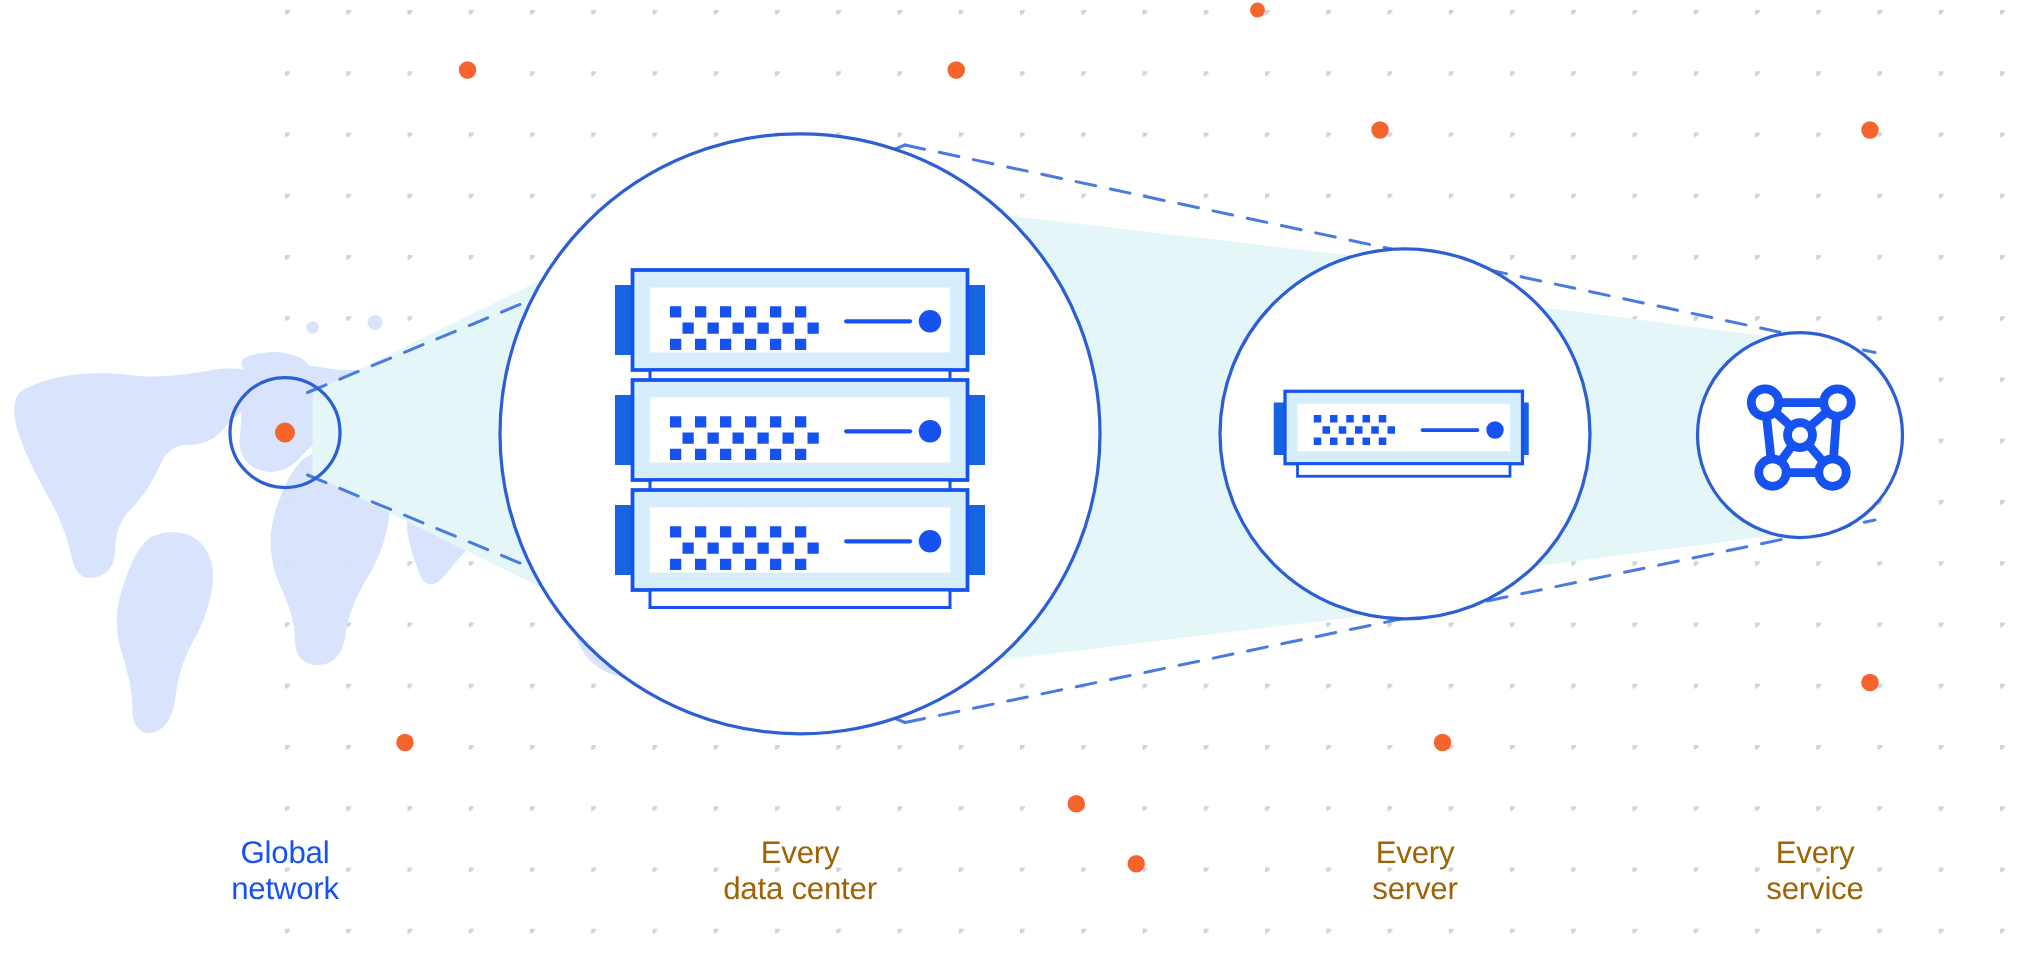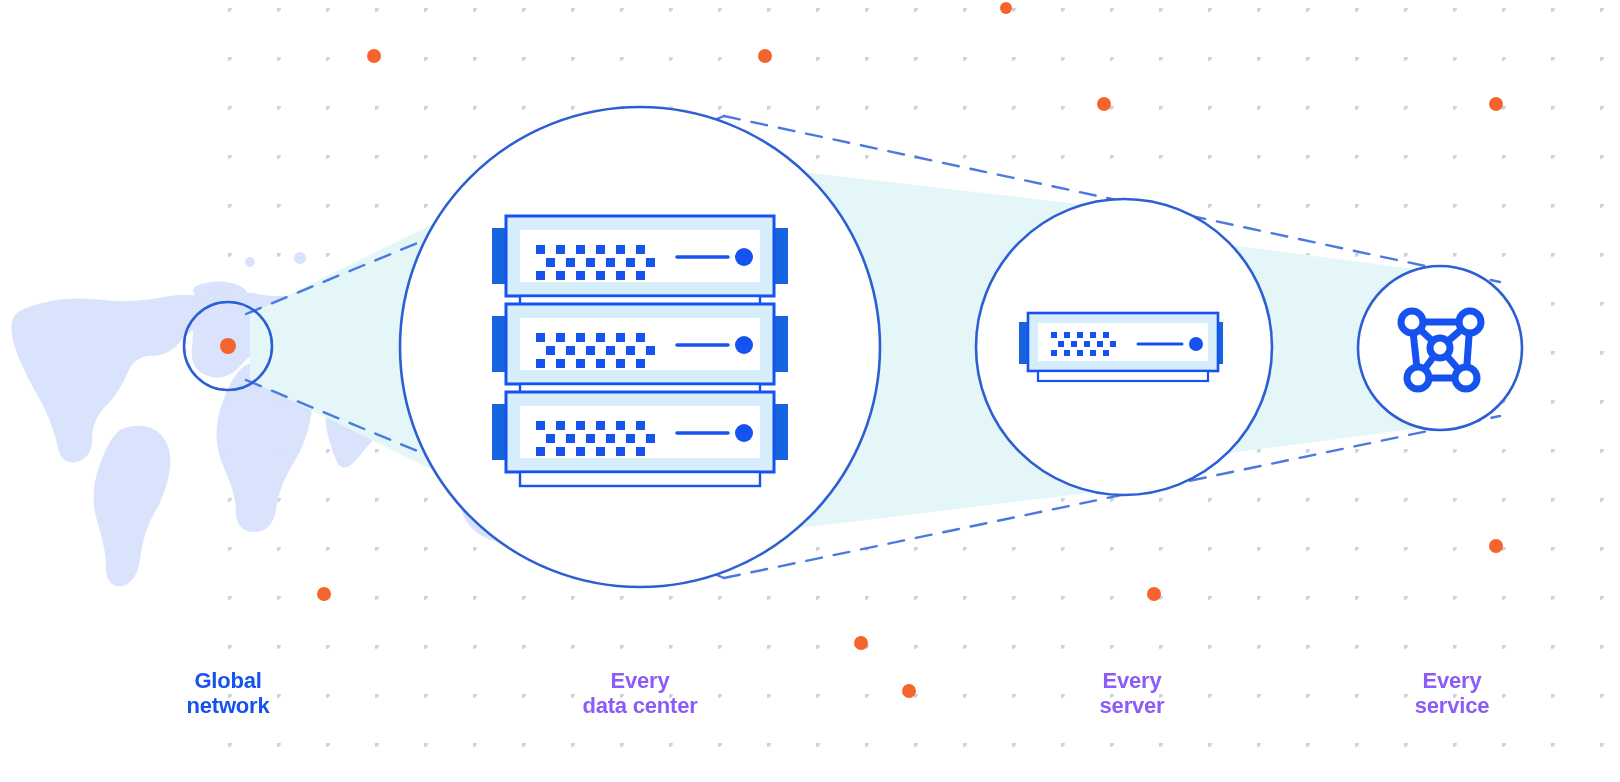--- a/index.html
+++ b/index.html
@@ -30,27 +30,27 @@
     left: 0;
     top: 0;
     width: 1620px;
     height: 782px;
     pointer-events: none;
   }
   .stage-label {
     position: absolute;
     text-align: center;
     font-family: "Liberation Sans", sans-serif;
-    font-size: 22px;
-    font-weight: 700;
+    font-size: 25px;
+    font-weight: 400;
     line-height: 1.15;
     letter-spacing: -0.2px;
     white-space: pre-line;
   }
-  .stage-label.dark { color: #8b5cf6; }
+  .stage-label.dark { color: #a16207; }
   .stage-label.accent { color: #1652f0; }
   #label-global   { left: 128px; top: 668px; width: 200px; }
   #label-dc       { left: 540px; top: 668px; width: 200px; }
   #label-server   { left: 1032px; top: 668px; width: 200px; }
   #label-service  { left: 1352px; top: 668px; width: 200px; }
 </style>
 </head>
 <body>
 
 <div id="stage">

